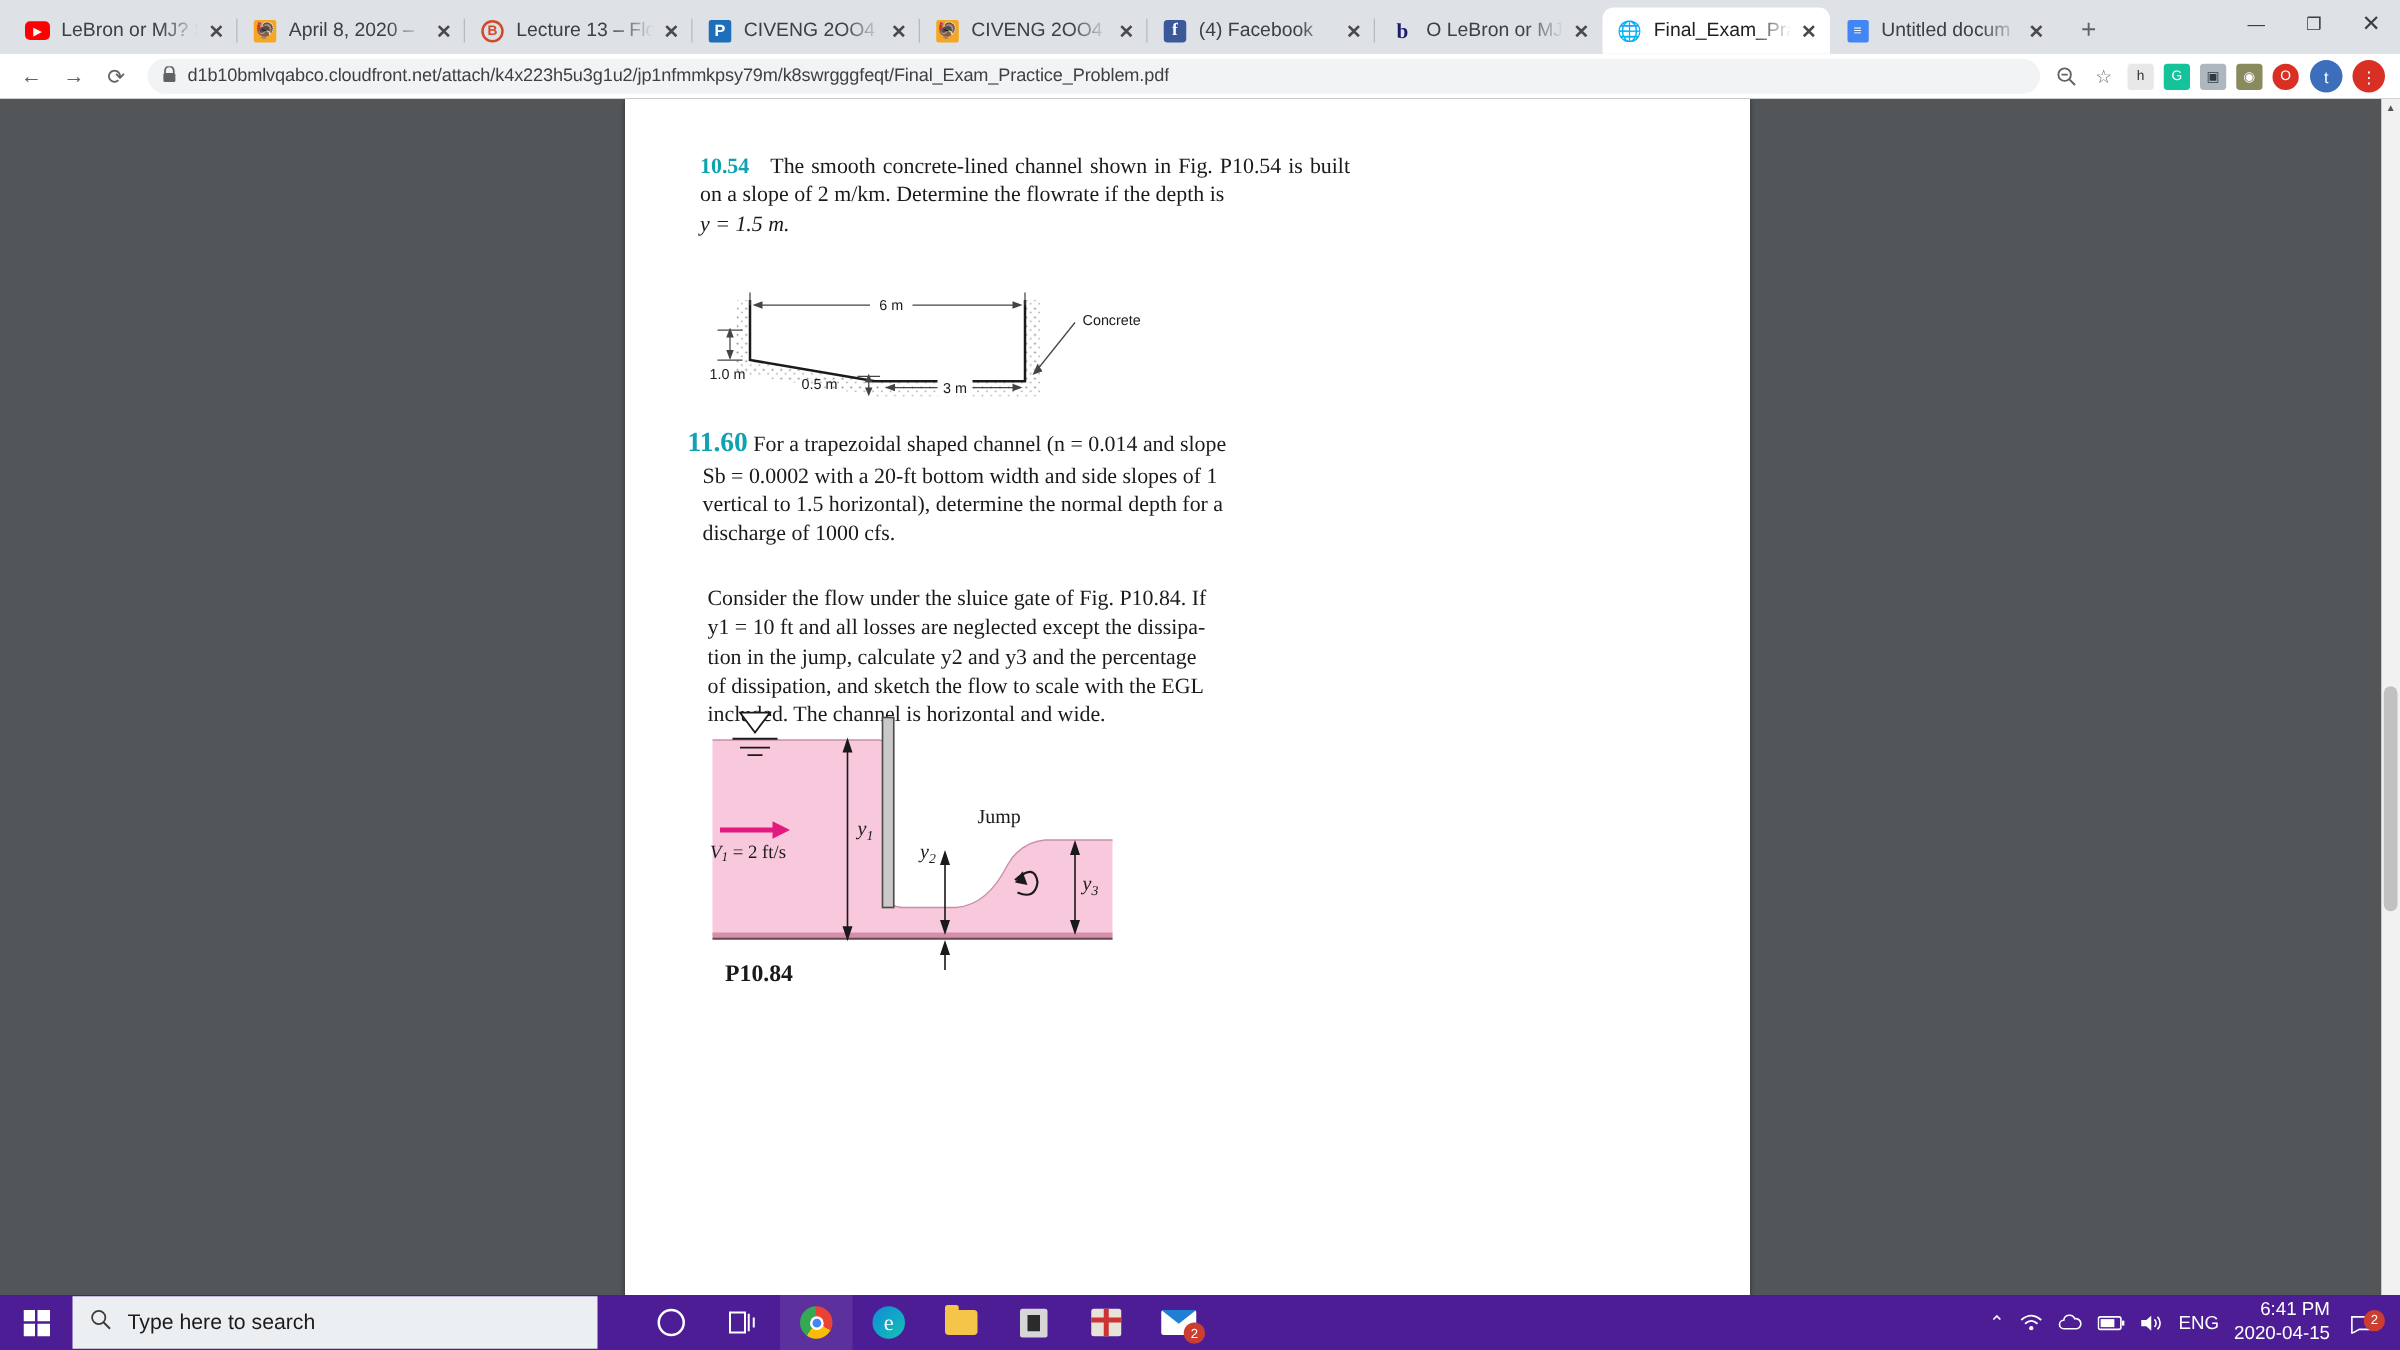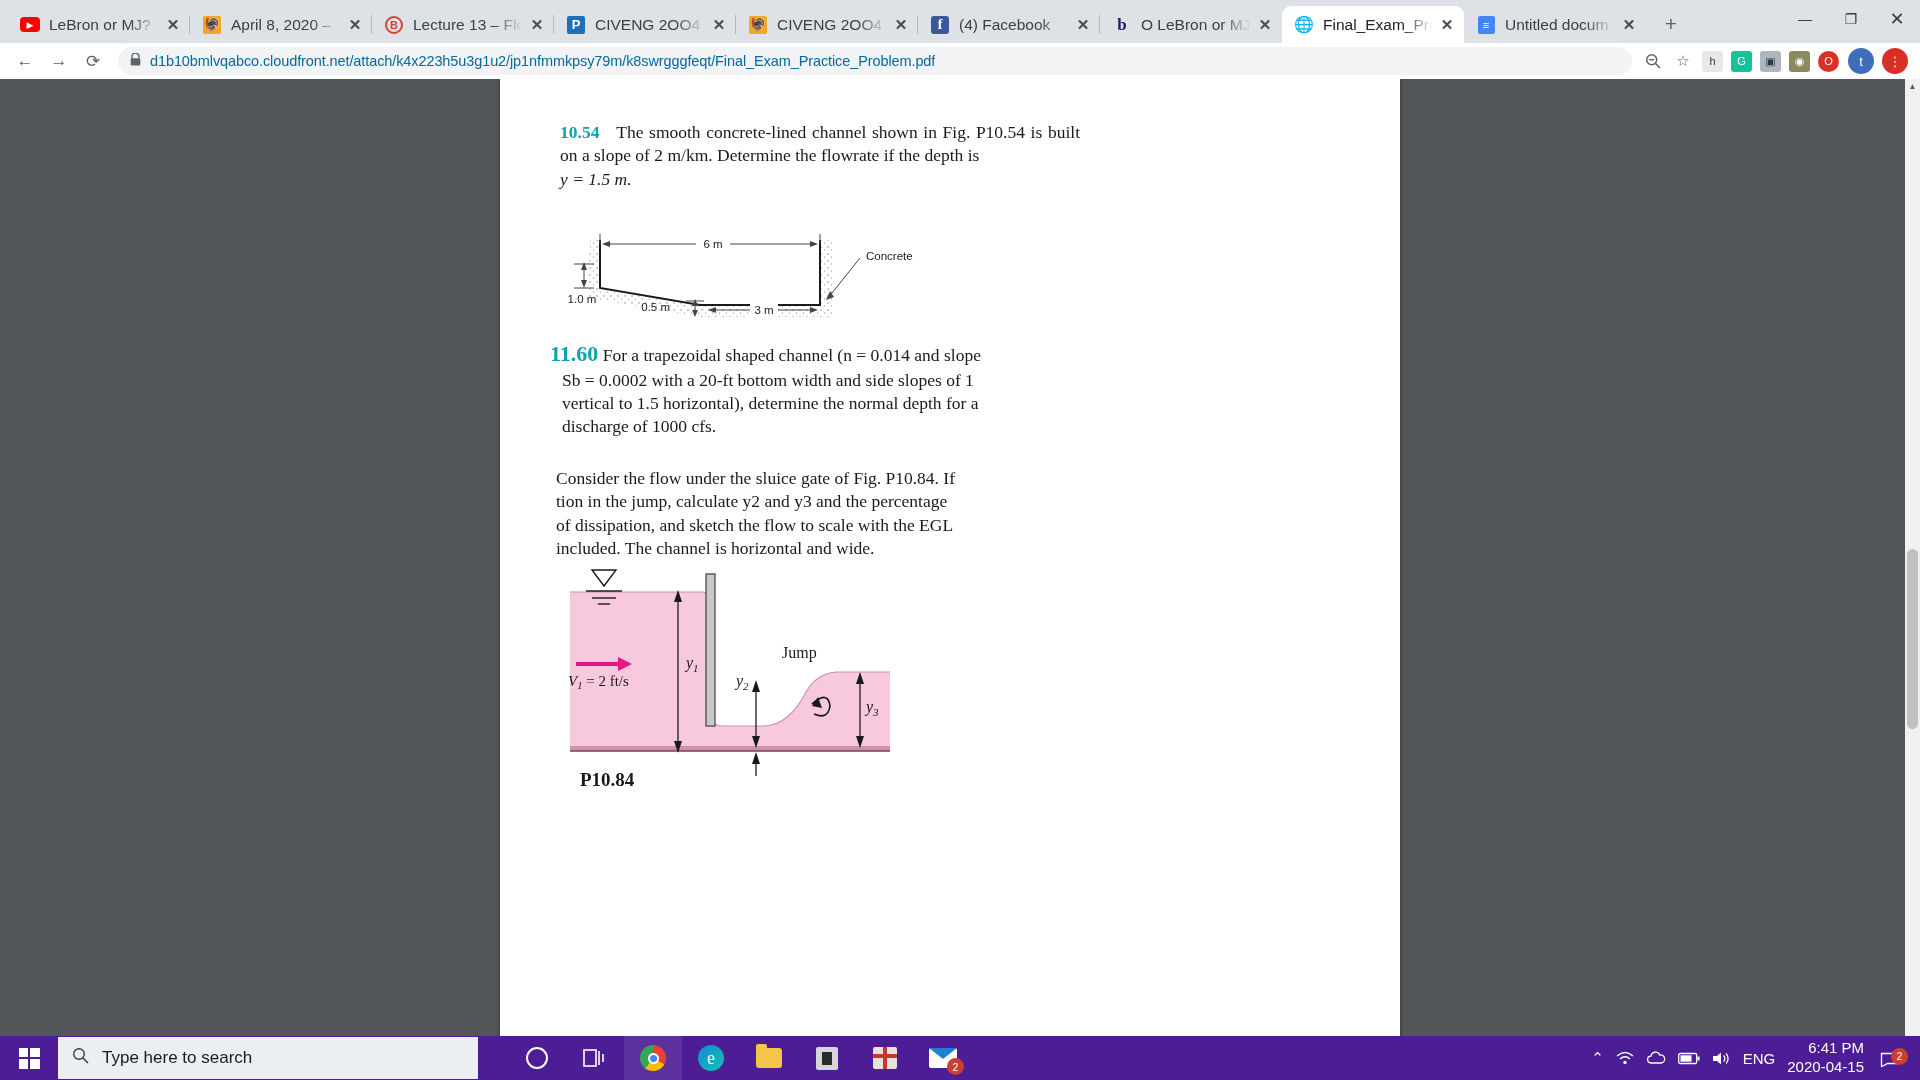--- a/index.html
+++ b/index.html
@@ -127,21 +127,21 @@
   .omnibox {
     flex: 1 1 auto;
     height: 28px;
     background: #f1f3f4;
     border-radius: 14px;
     display: flex;
     align-items: center;
     padding: 0 12px;
     margin: 0 6px 0 8px;
     font-size: 14.5px;
-    color: #0369a1;
+    color: #404040;
     overflow: hidden;
   }
   .omnibox .lock { margin-right: 9px; font-size: 12px; color:#5f6368; }
   .omnibox .url { white-space: nowrap; overflow: hidden; letter-spacing: -0.1px; }
   .tb-icon {
     width: 30px; height: 28px;
     display:flex; align-items:center; justify-content:center;
     color:#5f6368; font-size: 15px; flex:0 0 auto;
   }
   .ext-icon {
@@ -462,22 +462,23 @@
       <div class="prob" style="left:50px; top:260px; width:530px;">
         <div style="font-size:17.5px; line-height:1.35;">
           <span class="pnum big">11.60</span>
           <span class="ptext" style="display:inline">For a trapezoidal shaped channel (n = 0.014 and slope</span>
         </div>
         <div class="ptext" style="padding-left:12px">Sb = 0.0002 with a 20-ft bottom width and side slopes of 1</div>
         <div class="ptext" style="padding-left:12px">vertical to 1.5 horizontal), determine the normal depth for a</div>
         <div class="ptext" style="padding-left:12px">discharge of 1000 cfs.</div>
       </div>
 
-      <div class="prob" style="left:56px; top:388px; width:520px;">
+      <div class="prob" style="left:66px; top:388px; width:520px;">
         <div class="ptext">Consider the flow under the sluice gate of Fig. P10.84. If</div>
+        <div class="ptext">y1 = 10 ft and all losses are neglected except the dissipa-</div>
         <div class="ptext">tion in the jump, calculate y2 and y3 and the percentage</div>
         <div class="ptext">of dissipation, and sketch the flow to scale with the EGL</div>
         <div class="ptext">included. The channel is horizontal and wide.</div>
       </div>
 
       <div class="fig2">
         <svg width="420" height="215" viewBox="0 0 420 215">
 
           <path d="M10,28 L143,28 Q150,28 150,36 L150,150 Q150,162 163,162
                    L205,162 Q230,160 246,128 Q256,110 276,108 L330,108 L330,185 L10,185 Z" fill="#f8c8dc"></path>

